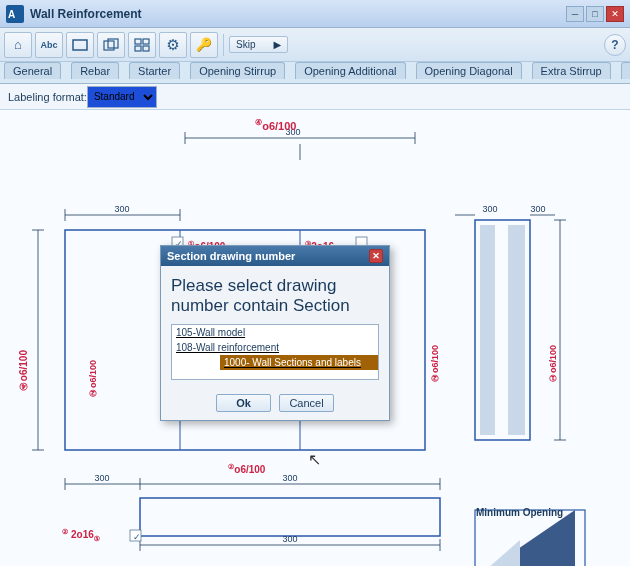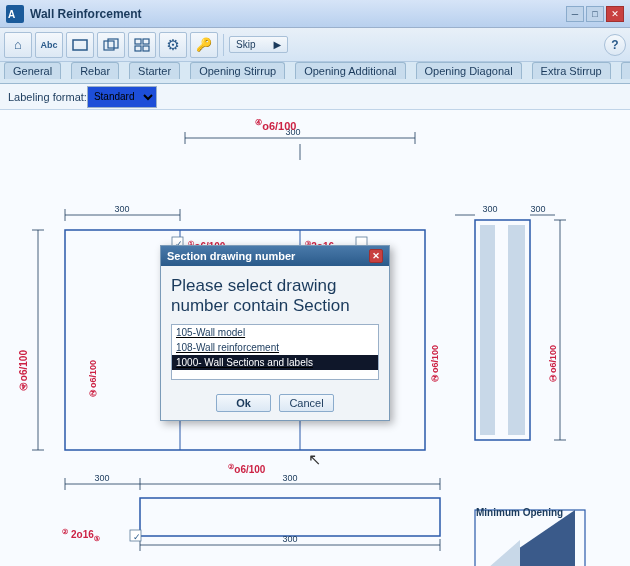--- a/index.html
+++ b/index.html
@@ -211,22 +211,23 @@
       font-size: 10px;
       overflow-y: auto;
       text-decoration: underline;
     }
     .dialog-list-item {
       padding: 2px 4px;
       cursor: pointer;
       color: #1a3a5c;
     }
     .dialog-list-item.selected {
-      background: #0f172a;
+      background: #a16207;
       color: white;
+      margin-left: 48px;
     }
     .dialog-buttons {
       display: flex;
       justify-content: center;
       gap: 8px;
       padding: 8px 10px 8px;
     }
     .dialog-btn {
       min-width: 55px;
       height: 18px;

